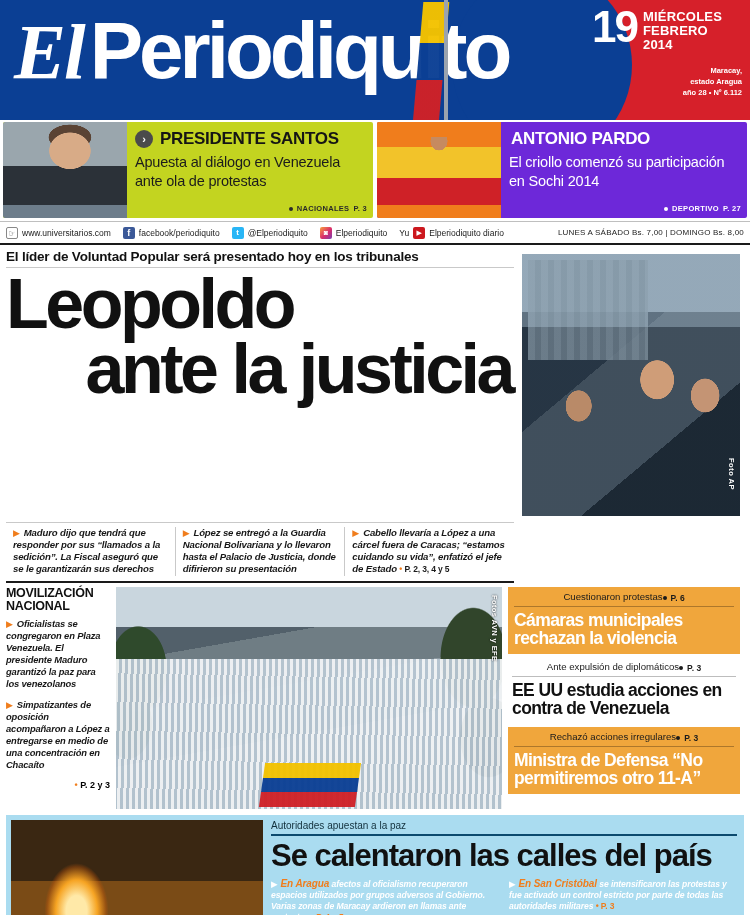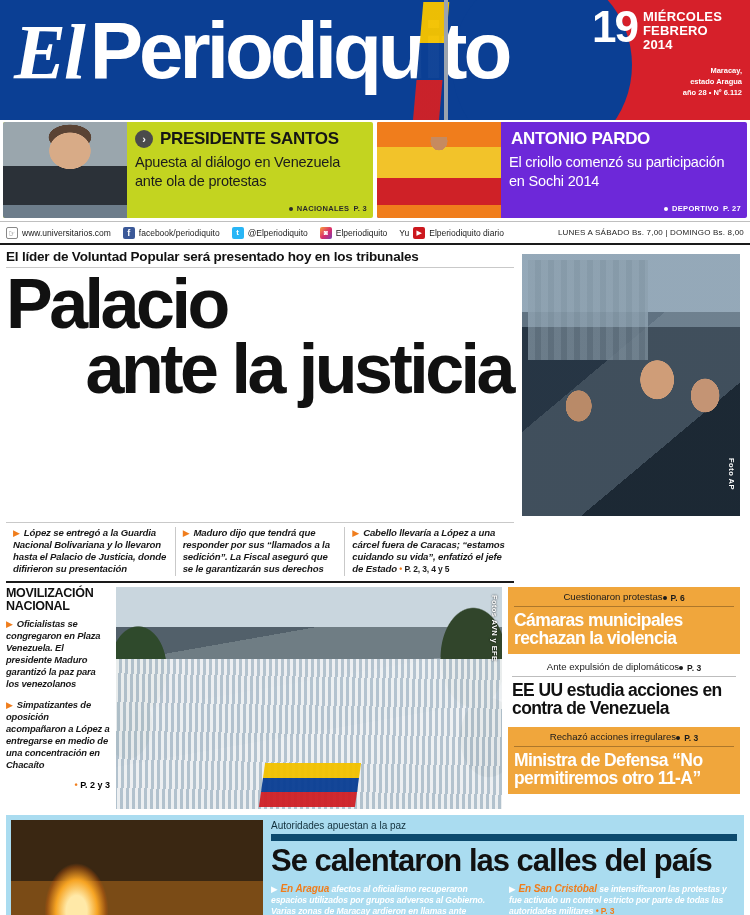--- a/index.html
+++ b/index.html
@@ -257,21 +257,21 @@
     margin: 6px 6px 0 6px; width: 738px; background: #aadcf0;
     display: flex; padding: 5px; gap: 8px; height: 162px;
   }
   .bphoto {
     width: 252px; height: 152px; position: relative; overflow: hidden; flex: 0 0 auto;
     background:
       radial-gradient(ellipse 40px 60px at 26% 60%, #ffe9a8 0 26%, #f6a423 52%, rgba(200,90,10,.35) 74%, transparent 80%),
       linear-gradient(180deg,#3a2712 0 40%, #7a4b16 40% 70%, #b4701f 70% 100%);
   }
   .btext { flex: 1; padding-right: 2px; }
-  .bkick { font-size: 10px; color: #12303c; padding-bottom: 3px; border-bottom: 7px solid #0c4a6e; }
+  .bkick { font-size: 10px; color: #12303c; padding-bottom: 3px; border-bottom: 2px solid #0c4a6e; }
   .bhead {
     font-size: 31px; font-weight: 700; color: #111; letter-spacing: -1px;
     line-height: 1.04; padding: 4px 0 5px 0;
   }
   .bcols { display: flex; gap: 10px; }
   .bcol { flex: 1; }
   .bb {
     font-size: 8.6px; line-height: 1.3; font-style: italic; font-weight: 700;
     color: #ffffff; margin-bottom: 7px; letter-spacing: -.1px;
   }
@@ -371,37 +371,37 @@
       <span>Elperiodiquito diario</span>
     </div>
     <div class="prices">LUNES A SÁBADO Bs. 7,00  |  DOMINGO Bs. 8,00</div>
   </div>
 
   <div class="lead">
     <div class="lead-kicker">El líder de Voluntad Popular será presentado hoy en los tribunales</div>
     <div class="lead-row">
       <div class="lead-left">
         <div class="headline">
-          <span>Palacio</span>
+          <span>Leopoldo</span>
           <span class="l2">ante la justicia</span>
         </div>
       </div>
       <div class="lead-photo">
         <div class="bldg"></div>
         <div class="photo-people"></div>
         <div class="pcred">Foto AP</div>
       </div>
     </div>
 
     <div class="lead-bullets">
       <div class="lb">
+        <span class="tri">▶</span><span>Maduro dijo que tendrá que responder por sus “llamados a la sedición”. La Fiscal aseguró que se le garantizarán sus derechos</span>
+      </div>
+      <div class="lb">
         <span class="tri">▶</span><span>López se entregó a la Guardia Nacional Bolivariana y lo llevaron hasta el Palacio de Justicia, donde difirieron su presentación</span>
-      </div>
-      <div class="lb">
-        <span class="tri">▶</span><span>Maduro dijo que tendrá que responder por sus “llamados a la sedición”. La Fiscal aseguró que se le garantizarán sus derechos</span>
       </div>
       <div class="lb">
         <span class="tri">▶</span><span>Cabello llevaría a López a una cárcel fuera de Caracas; “estamos cuidando su vida”, enfatizó el jefe de Estado</span>
         <span class="pg"><span class="dot-o">•</span> <span>P. 2, 3, 4 y 5</span></span>
       </div>
     </div>
   </div>
 
   <div class="mid">
 

